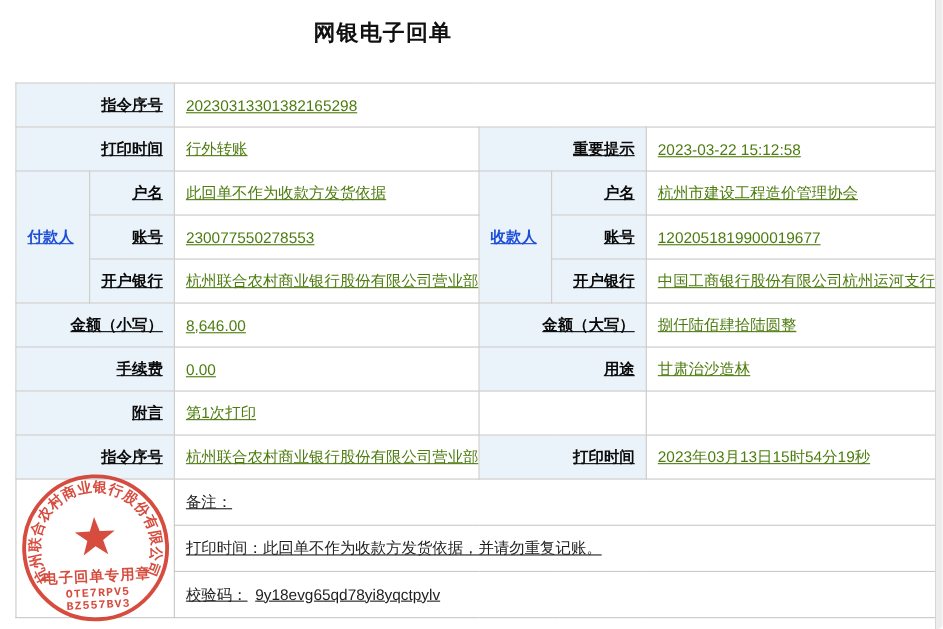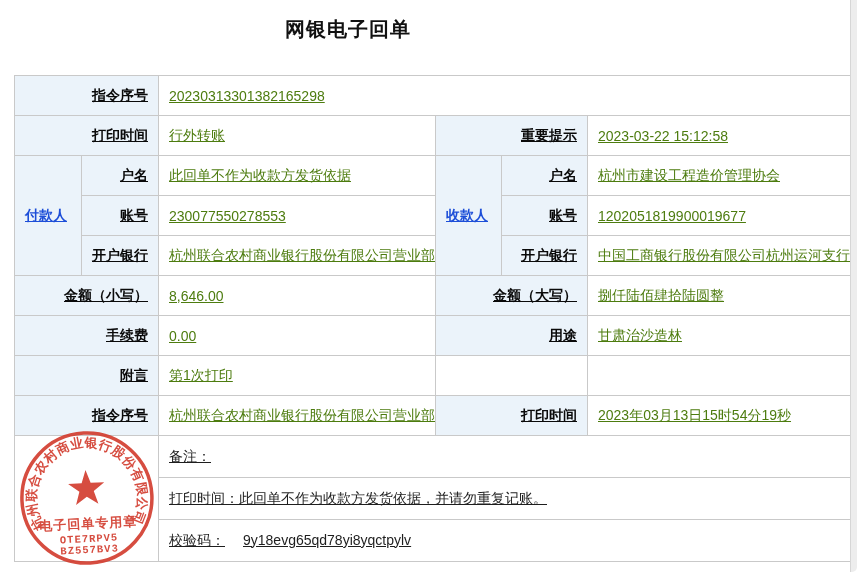--- a/index.html
+++ b/index.html
@@ -45,21 +45,21 @@
   td.val{
     text-align:left;color:#4d7c0f;
     padding:0 2px 0 9px;
   }
   td.blank{background:#ffffff;}
   tr.frow td{height:41px;}
   td.ftext{
     text-align:left;padding-left:12px;color:#1e1e1e;
   }
   td.stampcell{background:#fff;}
-  .code{margin-left:18px;}
+  .code{margin-left:7px;}
   .stamp{
     position:absolute;left:10px;top:427px;width:155px;height:145px;
     opacity:0.9;
     transform:rotate(-3deg);
   }
   .stamp .ringtext{font-size:13px;font-weight:bold;fill:var(--stamp-red);letter-spacing:0.5px;}
   .stamp .sealtitle{font-size:13px;font-weight:bold;fill:var(--stamp-red);letter-spacing:1px;}
   .stamp .sealcode{font-size:10.5px;font-weight:bold;fill:var(--stamp-red);letter-spacing:1px;
     font-family:"Liberation Mono","DejaVu Sans Mono",monospace;}
   .right-edge{

